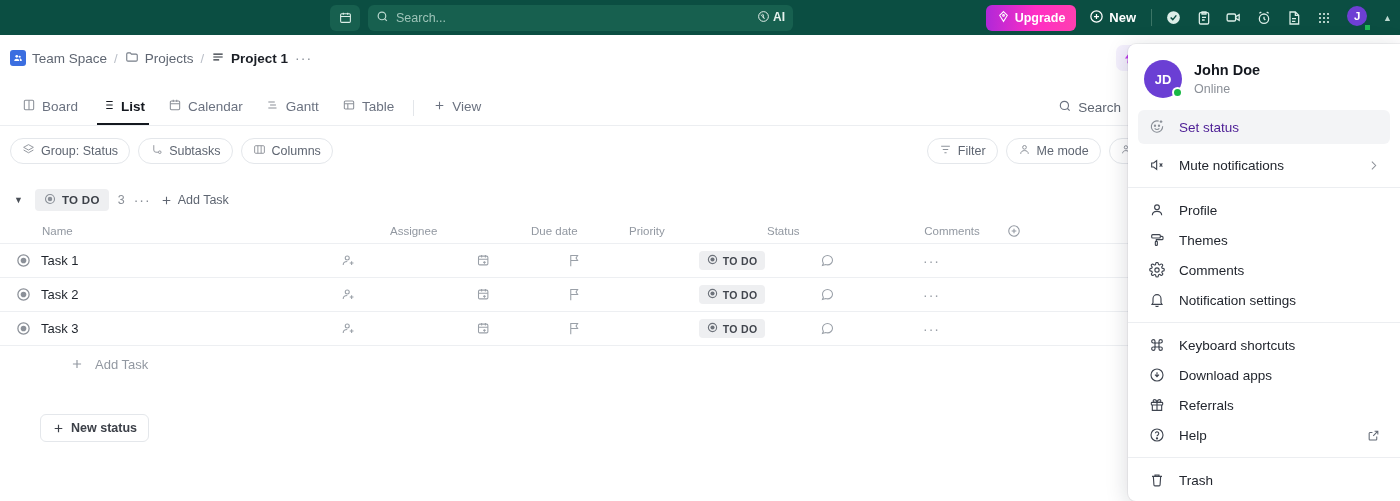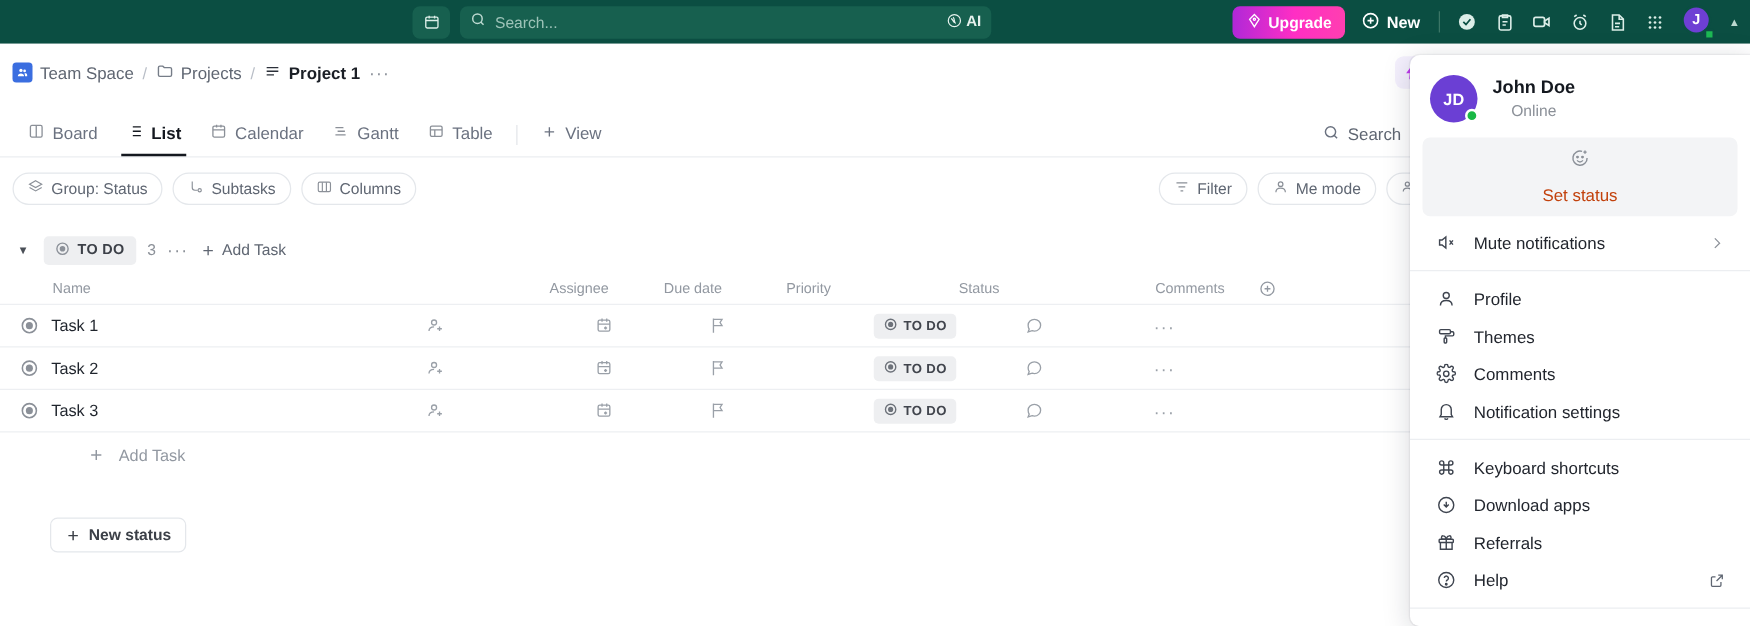--- a/index.html
+++ b/index.html
@@ -148,21 +148,21 @@
   .gadd { display: flex; align-items: center; gap: 5px; font-size: 12.5px; color: #5f6672; cursor: pointer; }
 
   
   .tbl { position: absolute; top: 219px; left: 0; width: 1130px; }
   .colhdr {
     display: flex; align-items: center; height: 25px;
     border-bottom: 1px solid #edeff2; font-size: 11.5px; color: #9298a1;
     padding-left: 42px;
   }
   .c-name { width: 348px; }
-  .c-assignee { width: 97px; text-align: right; }
+  .c-assignee { width: 97px; }
   .c-due { width: 98px; margin-left: 44px; }
   .c-prio { width: 97px; }
   .c-status { width: 130px; margin-left: 41px; }
   .c-comments { width: 110px; text-align: center; }
   .c-plus { width: 40px; display:flex; align-items:center; }
   .row {
     display: flex; align-items: center; height: 34px;
     border-bottom: 1px solid #edeff2; padding-left: 42px;
     font-size: 13px; color: #1f242c;
   }
@@ -188,38 +188,38 @@
     cursor: pointer; font-family: "Liberation Sans", sans-serif;
   }
 
   
   .dropdown {
     position: absolute; top: 44px; right: 0; width: 272px; height: 457px;
     background: #fff; border-radius: 8px 0 0 8px;
     box-shadow: 0 4px 22px rgba(16,24,40,.17), 0 0 0 1px rgba(16,24,40,.05);
     padding: 10px 0 6px; z-index: 20;
   }
-  .dd-profile { display: flex; align-items: center; gap: 12px; padding: 6px 16px 12px; cursor: pointer; text-align: center; }
+  .dd-profile { display: flex; align-items: center; gap: 12px; padding: 6px 16px 12px; cursor: pointer; }
   .dd-avatar {
     position: relative; width: 38px; height: 38px; border-radius: 50%;
     background: #6b3fd4; color: #fff; font-size: 13px; font-weight: bold;
     display: flex; align-items: center; justify-content: center; flex: 0 0 38px;
   }
   .dd-avatar .dot {
     position: absolute; right: -1px; bottom: 0;
     width: 11px; height: 11px; border-radius: 50%;
     background: #19b845; border: 2px solid #fff;
   }
   .dd-name { font-size: 14.5px; font-weight: bold; color: #14181f; line-height: 1.35; }
   .dd-sub { font-size: 12.5px; color: #8b9098; line-height: 1.3; }
   .dd-setstatus {
     display: flex; align-items: center; gap: 14px;
     margin: 0 10px 6px; padding: 9px 10px;
     background: #f3f4f6; border-radius: 6px;
-    font-size: 13.5px; color: #c2410c; cursor: pointer; flex-direction: column;
+    font-size: 13.5px; color: #4c1d95; cursor: pointer;
   }
   .dd-item {
     display: flex; align-items: center; gap: 14px;
     padding: 7px 20px; font-size: 13.5px; color: #22262e; cursor: pointer;
   }
   .dd-ico { width: 17px; display: flex; align-items: center; justify-content: center; color: #3f4550; }
   .dd-right { margin-left: auto; color: #8b9098; display: flex; align-items: center; }
   .dd-sep { height: 1px; background: #eceef1; margin: 7px 0; }
 </style>
 </head>

